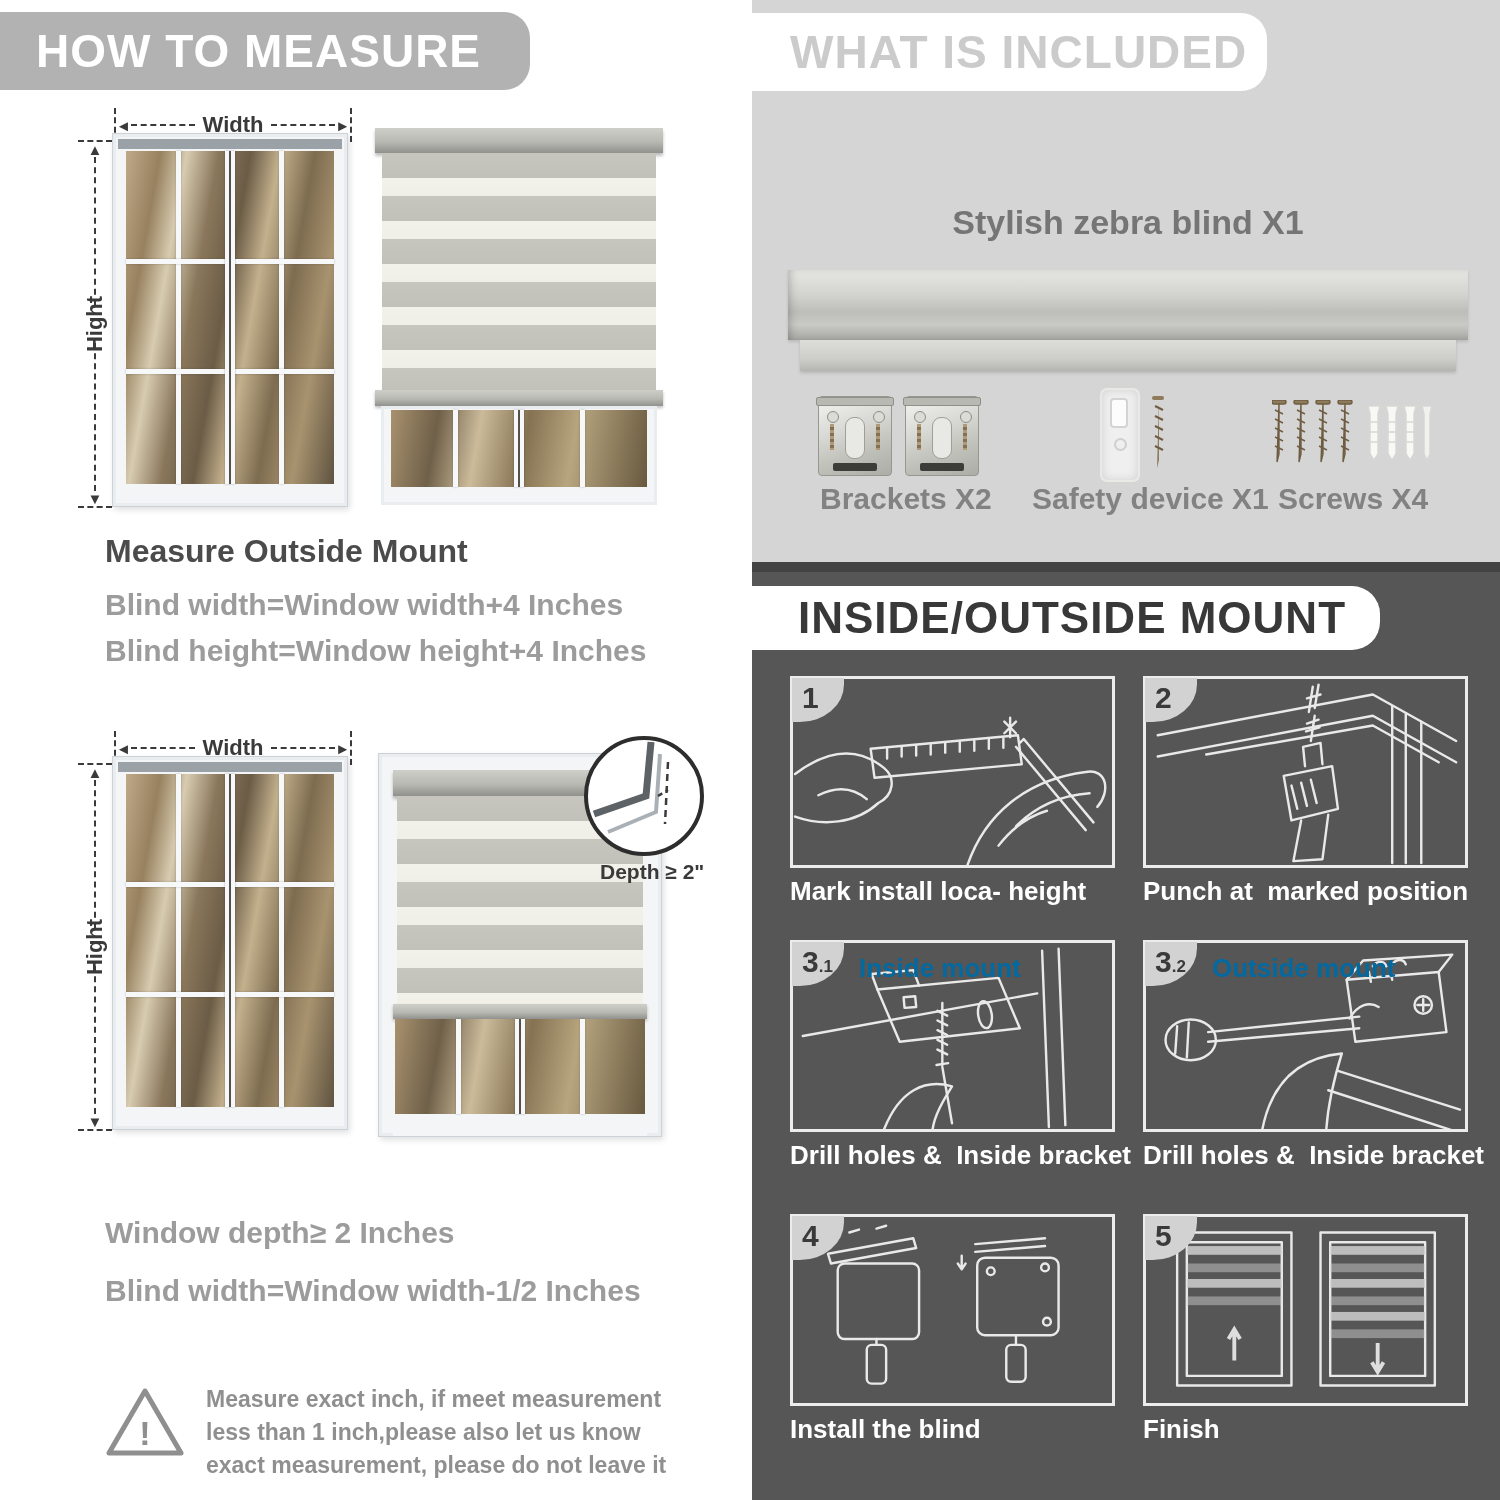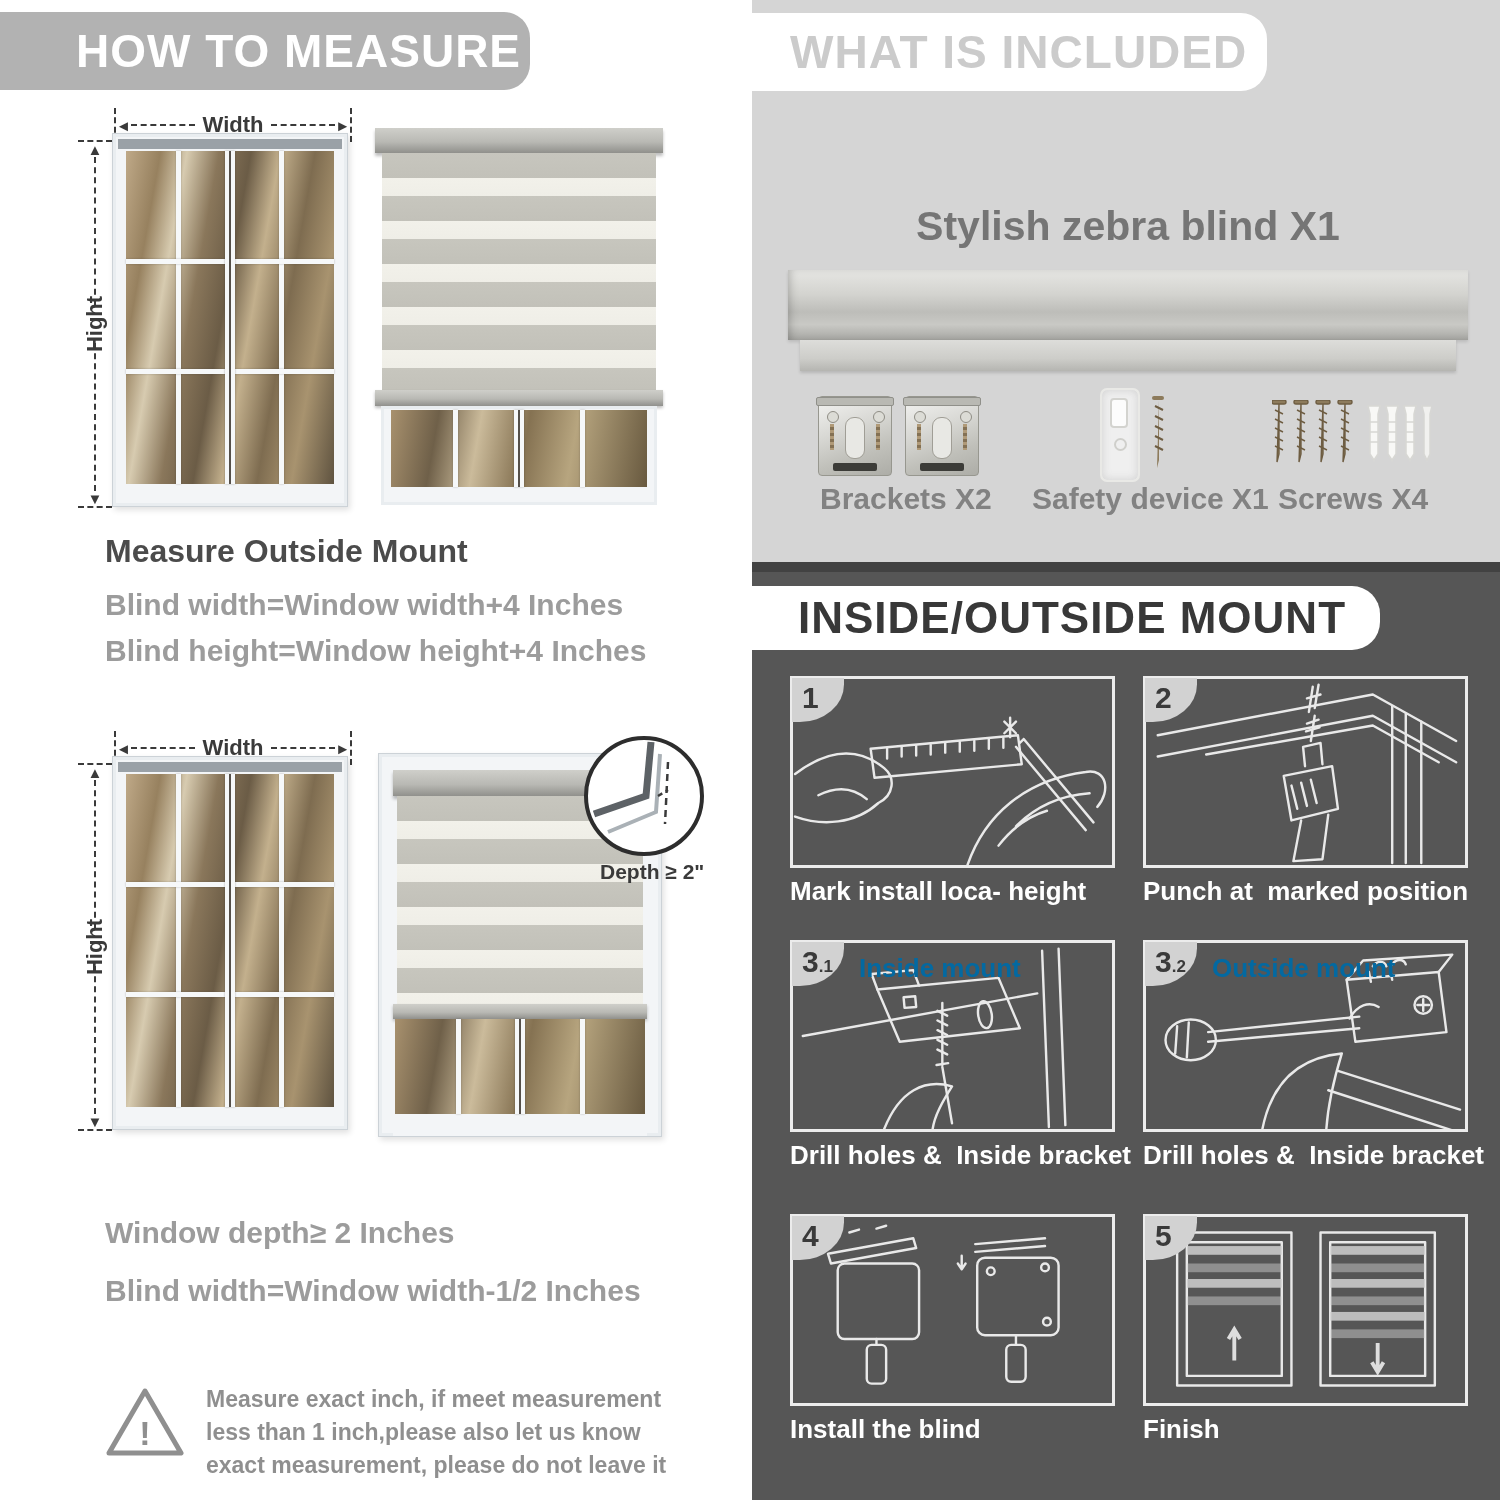--- a/index.html
+++ b/index.html
@@ -6,21 +6,21 @@
   .canvas{position:relative;width:1500px;height:1500px;background:#ffffff;overflow:hidden;
           font-family:"Liberation Sans",sans-serif;}
 
   
   .abs{position:absolute;}
   .band{position:absolute;height:78px;border-radius:0 26px 26px 0;display:flex;align-items:center;}
   .band-text{font-weight:bold;font-size:46px;letter-spacing:1px;white-space:nowrap;}
 
   
   .hdr-left{left:0;top:12px;width:530px;background:#b2b2b2;}
-  .hdr-left .band-text{color:#ffffff;padding-left:36px;margin-left:40px;}
+  .hdr-left .band-text{color:#ffffff;padding-left:36px;}
 
   .h-arrow{position:absolute;display:flex;align-items:center;color:#3a3a3a;
            font-size:22px;font-weight:bold;
            border-left:2px dashed #3a3a3a;border-right:2px dashed #3a3a3a;height:34px;}
   .h-arrow .dash{flex:1;border-top:2px dashed #3a3a3a;height:0;}
   .h-arrow .ah{font-size:15px;line-height:1;}
   .h-arrow .lbl{padding:0 8px;}
 
   .v-arrow{position:absolute;display:flex;flex-direction:column;align-items:center;color:#3a3a3a;
            font-size:22px;font-weight:bold;width:34px;
@@ -74,21 +74,21 @@
 
   .warn-tri{position:absolute;}
   .warn-txt{position:absolute;color:#8f8f8f;font-size:23px;font-weight:bold;line-height:33px;width:470px;}
 
   
   .right-light{left:752px;top:0;width:748px;height:562px;background:#d5d5d5;}
   .hdr-right{left:752px;top:13px;width:515px;background:#ffffff;}
   .hdr-right .band-text{color:#cbcbcb;padding-left:38px;}
 
   .blind-title{position:absolute;left:788px;top:203px;width:680px;text-align:center;
-               font-size:41px;font-weight:bold;color:#757575;}
+               font-size:34px;font-weight:bold;color:#757575;}
   .headrail{position:absolute;left:788px;top:270px;width:680px;height:70px;
       background:linear-gradient(180deg,#e6e6e3 0%,#d3d3cf 35%,#bdbdb9 60%,#c9c9c5 78%,#a7a7a3 100%);
       box-shadow:inset 5px 0 8px -3px rgba(0,0,0,.22), 0 2px 3px rgba(0,0,0,.12);}
   .fascia{position:absolute;left:800px;top:340px;width:656px;height:31px;
       background:linear-gradient(180deg,#dddddA 0%,#cdcdc9 60%,#b5b5b1 100%);
       box-shadow:0 2px 3px rgba(0,0,0,.15);}
 
   .bracket{position:absolute;width:72px;height:78px;border:1px solid #97978f;border-radius:4px;
       background:linear-gradient(160deg,#f4f4f2 0%,#d8d8d4 40%,#c0c0ba 70%,#adada7 100%);}
   .bracket .lip{position:absolute;top:0;left:-3px;right:-3px;height:7px;background:#b9b9b3;

